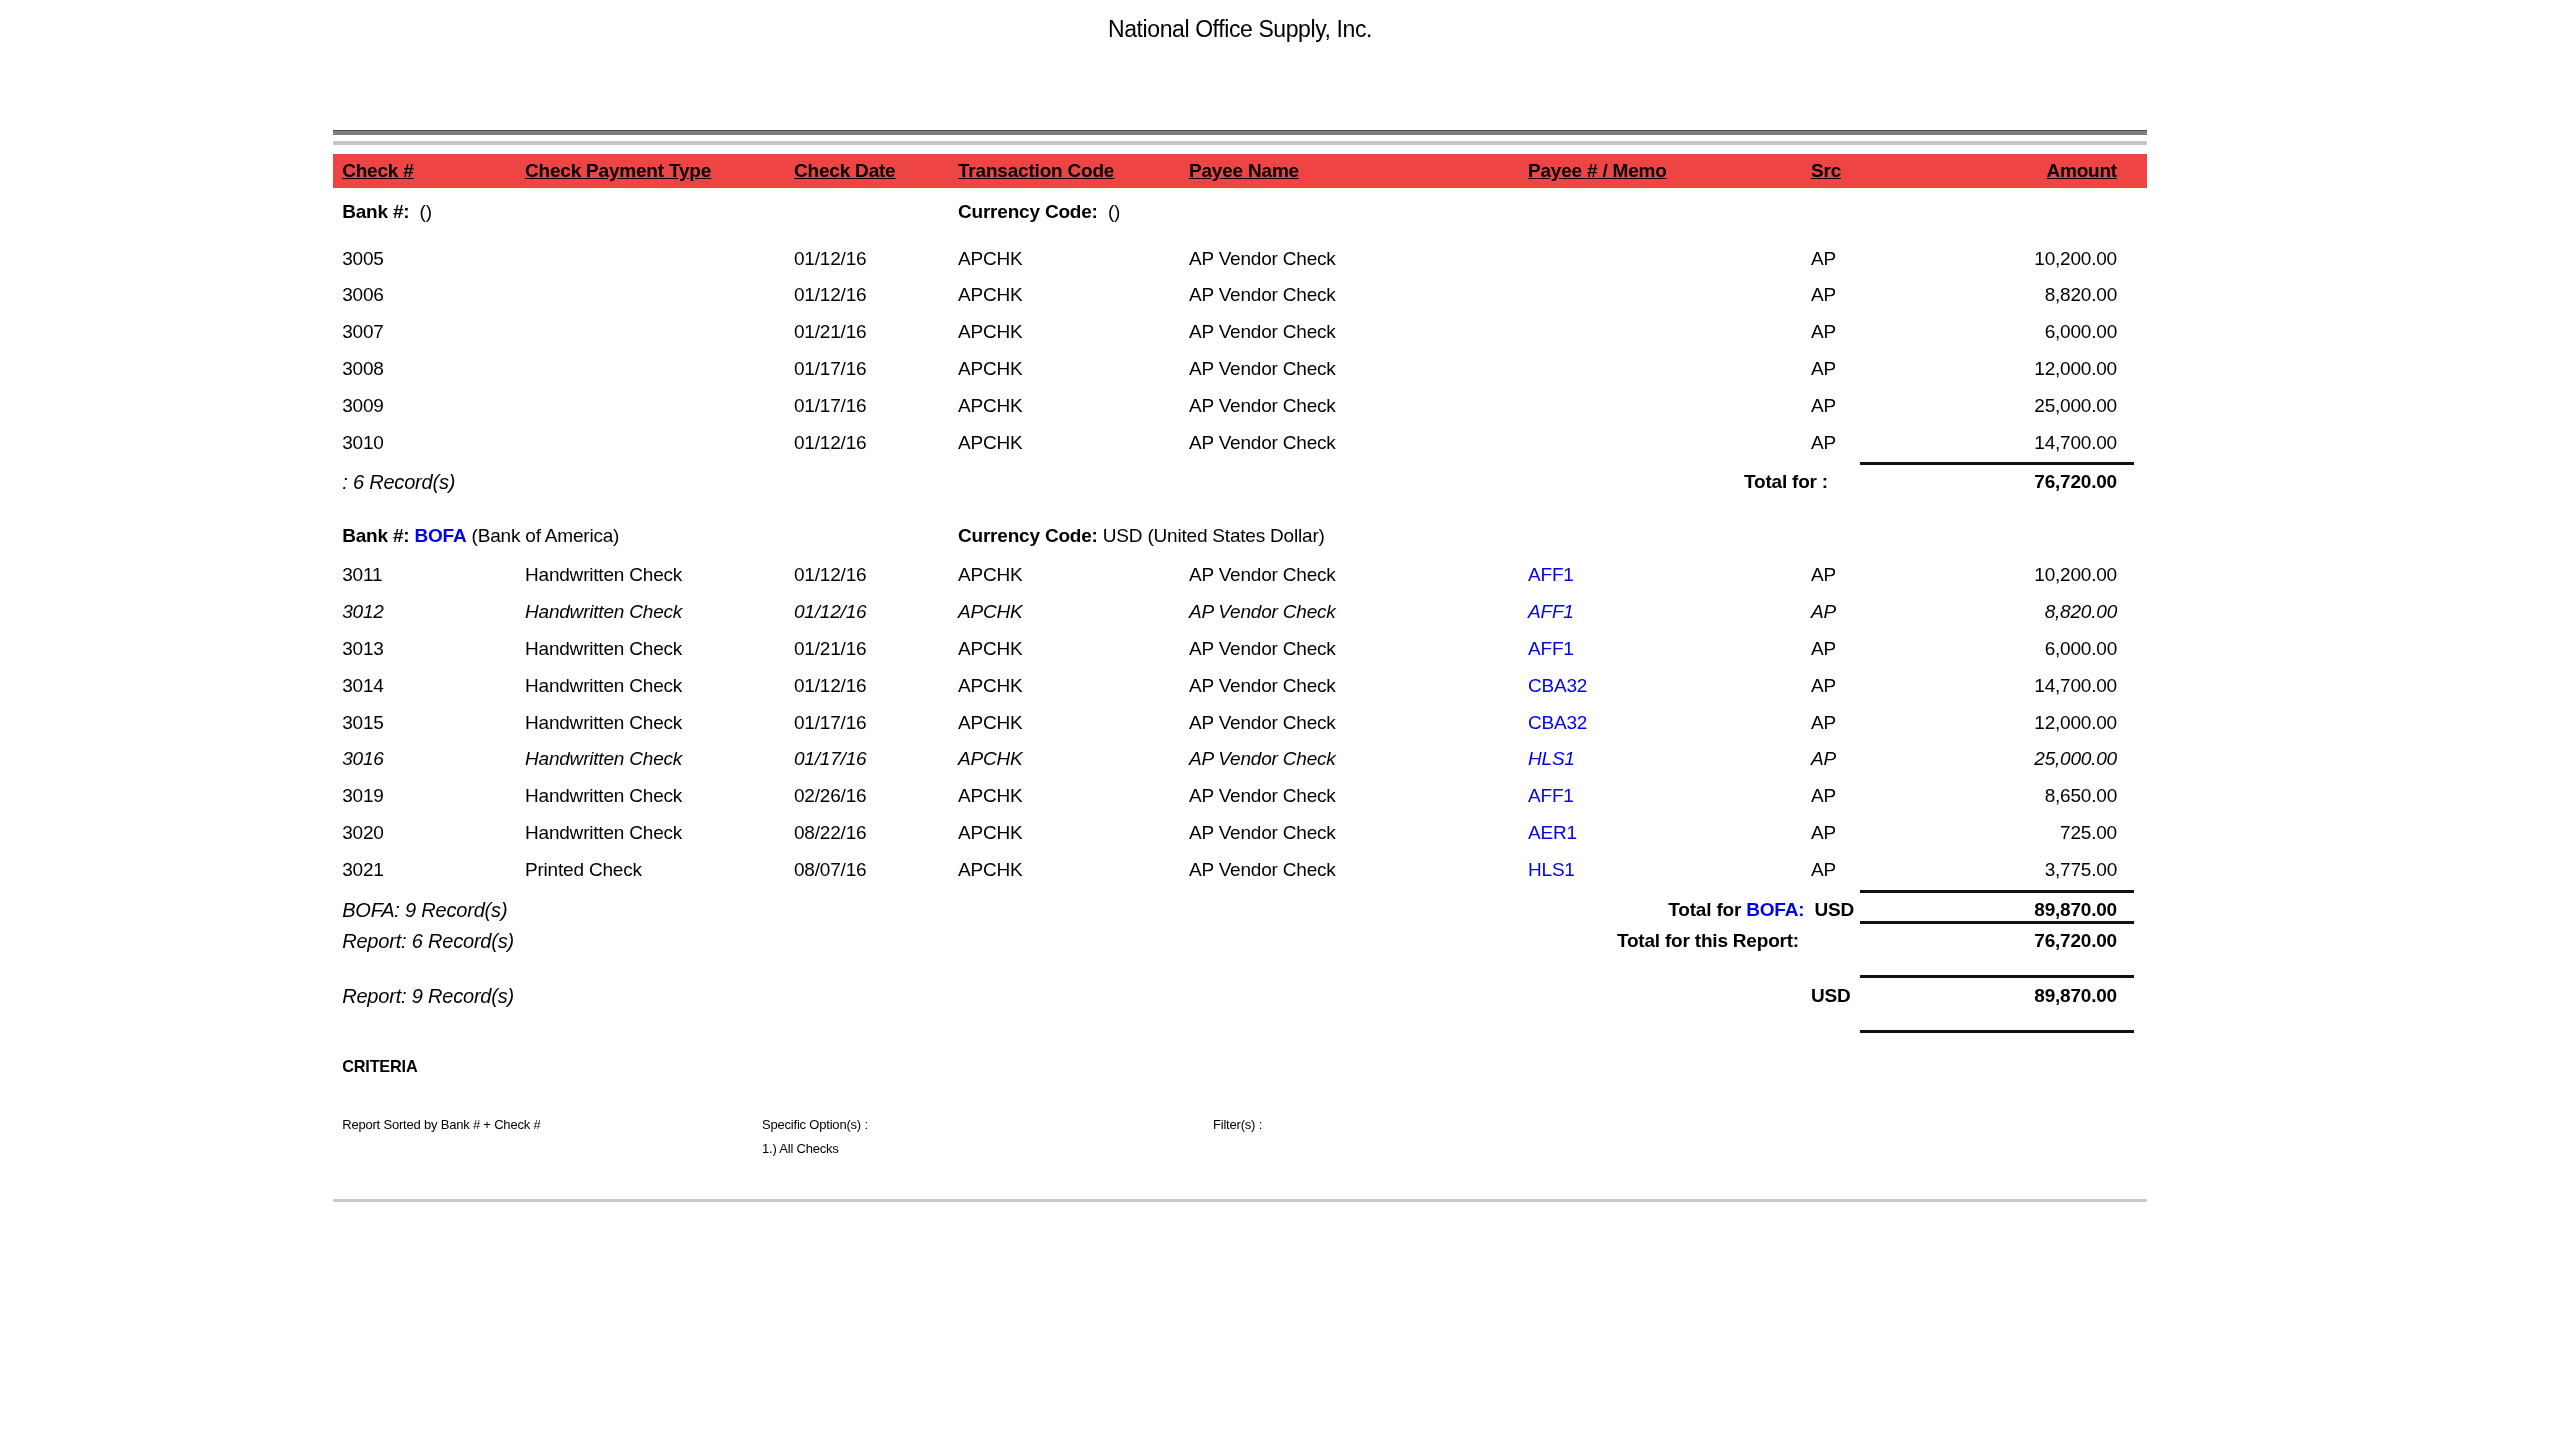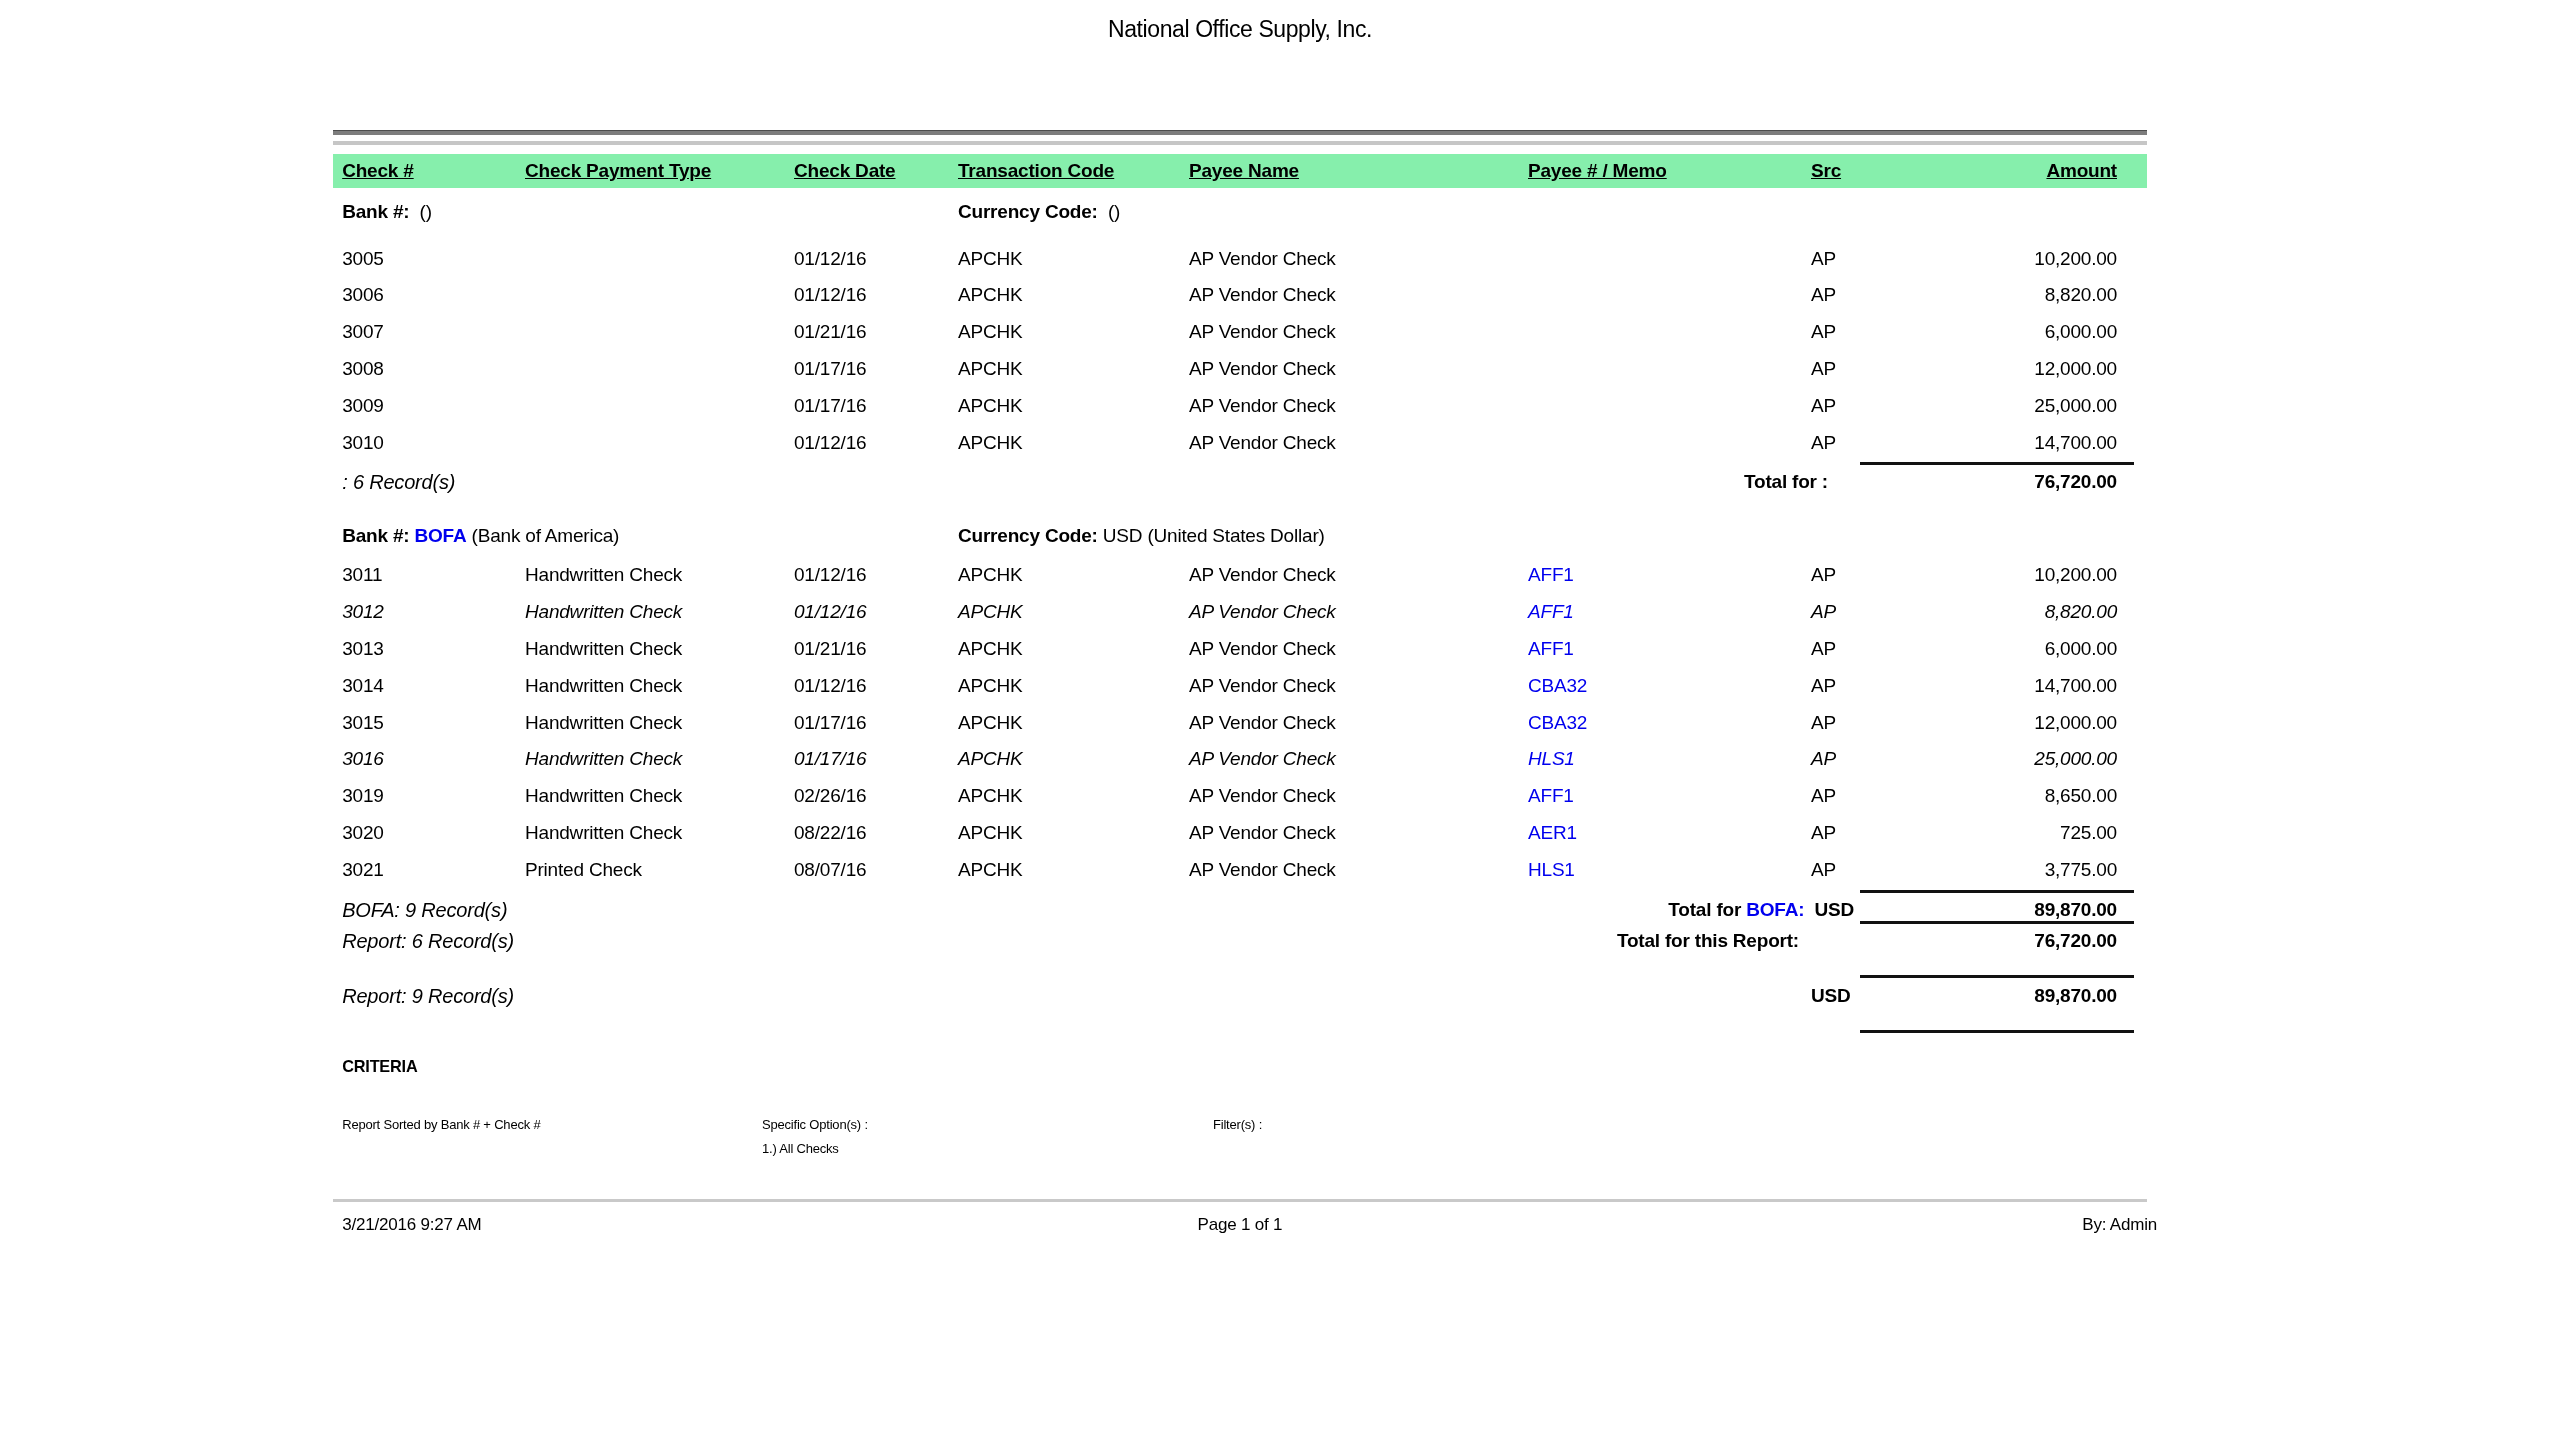--- a/index.html
+++ b/index.html
@@ -10,21 +10,21 @@
   .company{position:absolute;top:16px;left:0;width:100%;text-align:center;
            font-size:23px;letter-spacing:-0.4px;white-space:nowrap;}
   .title{position:absolute;top:51px;left:0;width:100%;text-align:center;
          font-size:43px;letter-spacing:-0.7px;white-space:nowrap;}
 
   .rule{position:absolute;left:0;width:100%;}
   .rule-dark{top:130px;height:4.3px;background:#7d7d7d;border-top:0.7px solid #4d4d4d;}
   .rule-light{top:141px;height:3.5px;background:#c6c6c6;}
   .foot-rule{top:1199px;height:2.8px;background:#c9c9c9;}
 
-  .header-bar{position:absolute;top:154px;left:0;width:100%;height:34px;background:#86efac;}
+  .header-bar{position:absolute;top:154px;left:0;width:100%;height:34px;background:#ef4444;}
   .hc{position:absolute;top:0;height:34px;line-height:34px;font-weight:700;font-size:19px;
       text-decoration:underline;white-space:nowrap;letter-spacing:-0.2px;}
 
   .line{position:absolute;left:0;width:100%;height:24px;line-height:24px;
         font-size:19px;white-space:nowrap;letter-spacing:-0.2px;}
   .pos{position:absolute;top:0;white-space:nowrap;}
   .c1{left:9.2px}.c2{left:192px}.c3{left:461px}.c4{left:625px}
   .c5{left:856px}.c6{left:1195px}.c7{left:1478px}
   .amt{right:30px;text-align:right;}
   .b{font-weight:700;}
@@ -273,21 +273,16 @@
     <div class="line crit" style="top:1114px">
       <span class="pos co1">Report Sorted by Bank # + Check #</span>
       <span class="pos co2">Specific Option(s) :</span>
       <span class="pos co3">Filter(s) :</span>
     </div>
     <div class="line crit" style="top:1138px">
       <span class="pos co2">1.) All Checks</span>
     </div>
 
     <div class="rule foot-rule"></div>
-    <div class="line footer" style="top:1214px">
-      <span class="pos fleft">3/21/2016 9:27 AM</span>
-      <span class="pos fcenter">Page 1 of 1</span>
-      <span class="pos fright">By: Admin</span>
-    </div>
 
   </div>
 </div>
 
 
 </body></html>

